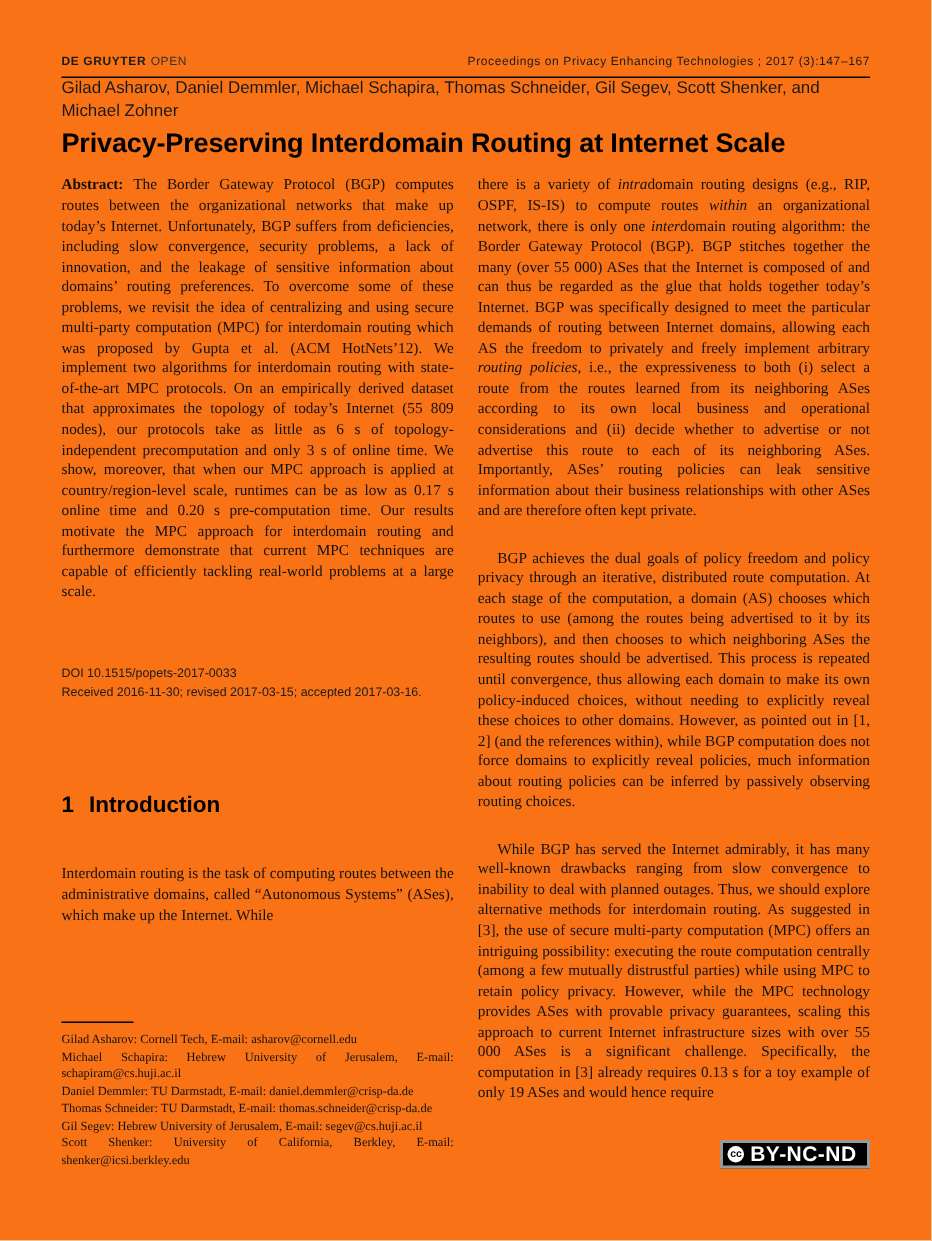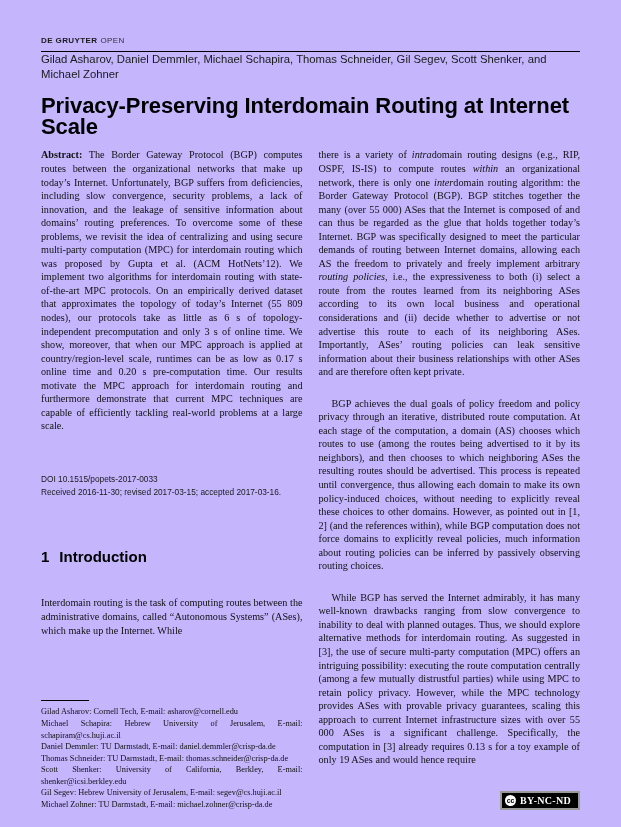--- a/index.html
+++ b/index.html
@@ -1,63 +1,63 @@
 <!DOCTYPE html>
 <html><head>
 <meta charset="utf-8">
 <style>
   html,body { margin:0; padding:0; background:#ffffff; }
   .page {
     position:relative;
     width:621px; height:827px;
     box-sizing:border-box;
     padding:36px 41px 30px 41px;
-    background:#c4b5fd;
+    background:#f97316;
     color:#111;
     font-family:"Liberation Serif", serif;
     overflow:hidden;
   }
   
   .hdr {
     display:flex; justify-content:space-between; align-items:flex-end;
     font-family:"Liberation Sans", sans-serif;
     font-size:8px; letter-spacing:.4px; color:#1a1a1a;
     border-bottom:1.2px solid #000;
     padding-bottom:6px;
   }
   .hdr .pub b { font-weight:bold; }
   .hdr .pub .open { font-weight:normal; color:#333; margin-left:3px; }
   
   .authors {
     font-family:"Liberation Sans", sans-serif;
     font-size:11.3px; line-height:15.2px; color:#1a1a1a;
   }
   .title {
-    margin-top:13px;
+    margin-top:3px;
     font-family:"Liberation Sans", sans-serif;
-    font-weight:bold; font-size:22px; line-height:21px;
+    font-weight:bold; font-size:18px; line-height:21px;
     letter-spacing:-.1px; color:#000;
   }
   
   .cols { display:flex; gap:16px; margin-top:11px; flex:1; height:662px; }
   .col {
     width:261.5px; display:flex; flex-direction:column;
     font-size:10.2px; line-height:13.55px; text-align:justify;gap:18px;
   }
   .col p { margin:0; }
   .it { font-style:italic;margin-top:36px; }
   
   .abs-label { font-weight:bold; }
   .meta {
     margin-top:22px;
     font-family:"Liberation Sans", sans-serif;
     font-size:8.3px; line-height:13px; text-align:left; color:#1a1a1a;
   }
   .sec-head {
-    margin-top:33px;
+    margin-top:44px;
     font-family:"Liberation Sans", sans-serif;
     font-weight:bold; font-size:15px; color:#000; text-align:left;
   }
   .sec-head .num { margin-right:10px; }
   .intro-p { margin-top:15px !important; }
   .footnotes {
     margin-top:auto;
     font-size:8.3px; line-height:11.55px;
   }
   .fn-rule { width:48px; border-top:1.3px solid #000; margin-bottom:5px; }
@@ -74,31 +74,32 @@
   }
   .cc-circle {
     width:11px; height:11px; border-radius:50%;
     background:#fff; color:#000;
     font-family:"Liberation Sans", sans-serif;
     font-weight:bold; font-size:7px;
     display:flex; align-items:center; justify-content:center;
     line-height:1;
   }
   .badge .lbl {
-    font-family:Liberation Serif, serif;
-    font-weight:bold; font-size:10px; color:#fff; letter-spacing:.3px;
+    font-family:Liberation Sans, sans-serif;
+    font-weight:bold; font-size:14px; color:#fff; letter-spacing:.3px;
   }
 </style>
 </head>
 <body>
 
 <div class="page">
 
   <div class="hdr">
     <span class="pub"><b>DE GRUYTER</b><span class="open">OPEN</span></span>
+    <span>Proceedings on Privacy Enhancing Technologies ; 2017 (3):147–167</span>
   </div>
 
   <div class="authors">Gilad Asharov, Daniel Demmler, Michael Schapira, Thomas Schneider, Gil Segev, Scott Shenker, and Michael Zohner</div>
   <div class="title">Privacy-Preserving Interdomain Routing at Internet Scale</div>
 
   <div class="cols">
 
     <div class="col">
       <p><span class="abs-label">Abstract:</span><span> The Border Gateway Protocol (BGP) computes routes between the organizational networks that make up today’s Internet. Unfortunately, BGP suffers from deficiencies, including slow convergence, security problems, a lack of innovation, and the leakage of sensitive information about domains’ routing preferences. To overcome some of these problems, we revisit the idea of centralizing and using secure multi-party computation (MPC) for interdomain routing which was proposed by Gupta et al. (ACM HotNets’12). We implement two algorithms for interdomain routing with state-of-the-art MPC protocols. On an empirically derived dataset that approximates the topology of today’s Internet (55 809 nodes), our protocols take as little as 6 s of topology-independent precomputation and only 3 s of online time. We show, moreover, that when our MPC approach is applied at country/region-level scale, runtimes can be as low as 0.17 s online time and 0.20 s pre-computation time. Our results motivate the MPC approach for interdomain routing and furthermore demonstrate that current MPC techniques are capable of efficiently tackling real-world problems at a large scale.</span></p>
 
@@ -110,23 +111,22 @@
       <div class="sec-head"><span class="num">1</span><span>Introduction</span></div>
 
       <p class="intro-p">Interdomain routing is the task of computing routes between the administrative domains, called “Autonomous Systems” (ASes), which make up the Internet. While</p>
 
       <div class="footnotes">
         <div class="fn-rule"></div>
         <div class="fn"><span class="fn-name">Gilad Asharov:</span><span> Cornell Tech, E-mail: asharov@cornell.edu</span></div>
         <div class="fn"><span class="fn-name">Michael Schapira:</span><span> Hebrew University of Jerusalem, E-mail: schapiram@cs.huji.ac.il</span></div>
         <div class="fn"><span class="fn-name">Daniel Demmler:</span><span> TU Darmstadt, E-mail: daniel.demmler@crisp-da.de</span></div>
         <div class="fn"><span class="fn-name">Thomas Schneider:</span><span> TU Darmstadt, E-mail: thomas.schneider@crisp-da.de</span></div>
+        <div class="fn"><span class="fn-name">Gil Segev:</span><span> Hebrew University of Jerusalem, E-mail: segev@cs.huji.ac.il</span></div>
         <div class="fn"><span class="fn-name">Scott Shenker:</span><span> University of California, Berkley, E-mail: shenker@icsi.berkley.edu</span></div>
-        <div class="fn"><span class="fn-name">Gil Segev:</span><span> Hebrew University of Jerusalem, E-mail: segev@cs.huji.ac.il</span></div>
-        <div class="fn"><span class="fn-name">Michael Zohner:</span><span> TU Darmstadt, E-mail: michael.zohner@crisp-da.de</span></div>
       </div>
     </div>
 
     <div class="col">
       <p><span>there is a variety of </span><span class="it">intra</span><span>domain routing designs (e.g., RIP, OSPF, IS-IS) to compute routes </span><span class="it">within</span><span> an organizational network, there is only one </span><span class="it">inter</span><span>domain routing algorithm: the Border Gateway Protocol (BGP). BGP stitches together the many (over 55 000) ASes that the Internet is composed of and can thus be regarded as the glue that holds together today’s Internet. BGP was specifically designed to meet the particular demands of routing between Internet domains, allowing each AS the freedom to privately and freely implement arbitrary </span><span class="it">routing policies</span><span>, i.e., the expressiveness to both (i) select a route from the routes learned from its neighboring ASes according to its own local business and operational considerations and (ii) decide whether to advertise or not advertise this route to each of its neighboring ASes. Importantly, ASes’ routing policies can leak sensitive information about their business relationships with other ASes and are therefore often kept private.</span></p>
       <p class="indent">BGP achieves the dual goals of policy freedom and policy privacy through an iterative, distributed route computation. At each stage of the computation, a domain (AS) chooses which routes to use (among the routes being advertised to it by its neighbors), and then chooses to which neighboring ASes the resulting routes should be advertised. This process is repeated until convergence, thus allowing each domain to make its own policy-induced choices, without needing to explicitly reveal these choices to other domains. However, as pointed out in [1, 2] (and the references within), while BGP computation does not force domains to explicitly reveal policies, much information about routing policies can be inferred by passively observing routing choices.</p>
       <p class="indent">While BGP has served the Internet admirably, it has many well-known drawbacks ranging from slow convergence to inability to deal with planned outages. Thus, we should explore alternative methods for interdomain routing. As suggested in [3], the use of secure multi-party computation (MPC) offers an intriguing possibility: executing the route computation centrally (among a few mutually distrustful parties) while using MPC to retain policy privacy. However, while the MPC technology provides ASes with provable privacy guarantees, scaling this approach to current Internet infrastructure sizes with over 55 000 ASes is a significant challenge. Specifically, the computation in [3] already requires 0.13 s for a toy example of only 19 ASes and would hence require</p>
 
       <div class="badge">
         <span class="cc-circle">cc</span>

